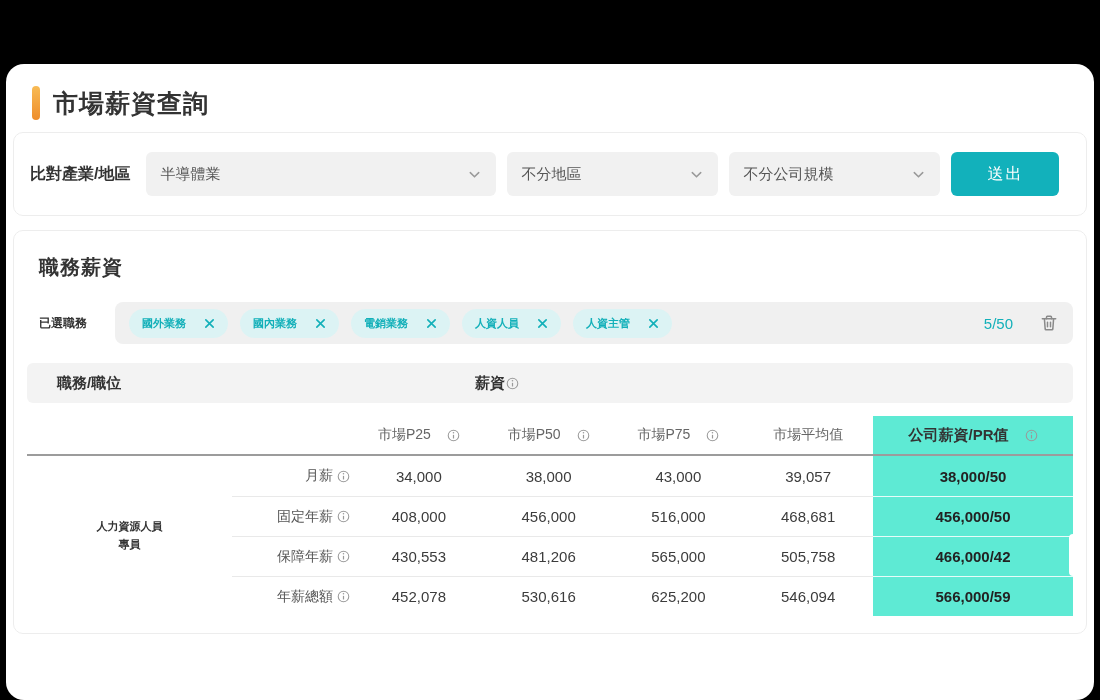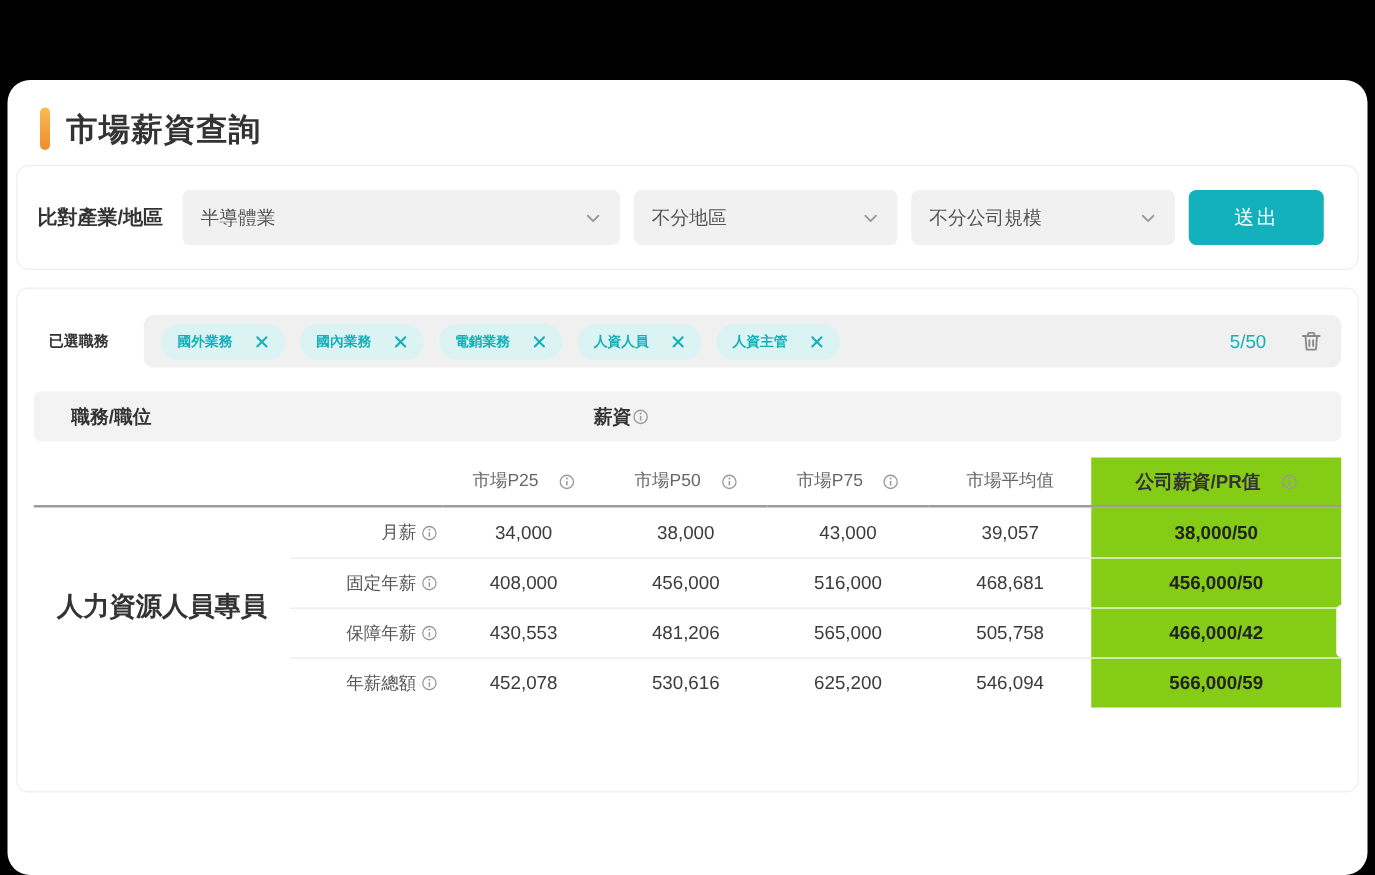--- a/index.html
+++ b/index.html
@@ -42,28 +42,28 @@
     display:flex; align-items:center; position:relative; }
   .th-job { font-size:15px; font-weight:bold; color:#333; padding-left:30px; }
   .th-salary { position:absolute; left:448px; font-size:15px; font-weight:bold; color:#333;
     display:flex; align-items:center; gap:1px; }
 
   .salary-grid { display:grid; grid-template-columns:205px 122px 1fr 1fr 1fr 1fr 200px;
     grid-template-rows:40px 40px 40px 40px 40px; margin-top:13px; position:relative; }
   .cell { display:flex; align-items:center; justify-content:center; font-size:15px; color:#3c3c3c; }
   .subhead { color:#666; font-size:14px; gap:16px; border-bottom:2px solid #9c9c9c; }
   .subhead-spacer { grid-column:1 / span 2; border-bottom:2px solid #9c9c9c; }
-  .green { background:#84cc16; }
+  .green { background:#5eead4; }
   .green-head { color:#333; font-weight:bold; font-size:15px; }
   .green-val { font-weight:bold; color:#222; }
   .type-cell { justify-content:flex-end; color:#555; font-size:14px; gap:4px; padding-right:4px; }
   .r2 { border-top:1px solid #e9e9e9; }
   .green.r2 { border-top:1px solid rgba(255,255,255,.85); }
-  .job-cell { grid-column:1; grid-row:2 / span 4; display:flex; flex-direction:row;
-    align-items:center; justify-content:center; font-size:21px; font-weight:bold; color:#333; line-height:1.6; }
+  .job-cell { grid-column:1; grid-row:2 / span 4; display:flex; flex-direction:column;
+    align-items:center; justify-content:center; font-size:11px; font-weight:bold; color:#333; line-height:1.6; }
   .scroll-thumb { position:absolute; right:-4px; top:118px; width:8px; height:42px;
     background:#fff; border-radius:4px; }
   .icon { display:inline-flex; flex:none; }
 </style>
 </head>
 <body>
 
 <div class="screen">
 
   <div class="page-header">
@@ -98,20 +98,21 @@
         <svg viewBox="0 0 16 16" width="15" height="15">
             <path d="M3.5 6l4.5 4.5L12.5 6" stroke="#9a9a9a" stroke-width="1.6" fill="none" stroke-linecap="round" stroke-linejoin="round"></path>
           </svg>
       </span>
     </div>
 
     <button class="submit-btn">送出</button>
   </div>
 
   <div class="card table-card">
+    <div class="section-title">職務薪資</div>
 
     <div class="selected-row">
       <div class="selected-label">已選職務</div>
       <div class="tags-box">
         <div class="tag">
           <span>國外業務</span>
           <span class="icon">
               <svg viewBox="0 0 12 12" width="11" height="11">
                 <path d="M2 2l8 8M10 2l-8 8" stroke="#13b0b9" stroke-width="1.8" stroke-linecap="round"></path>
               </svg>

